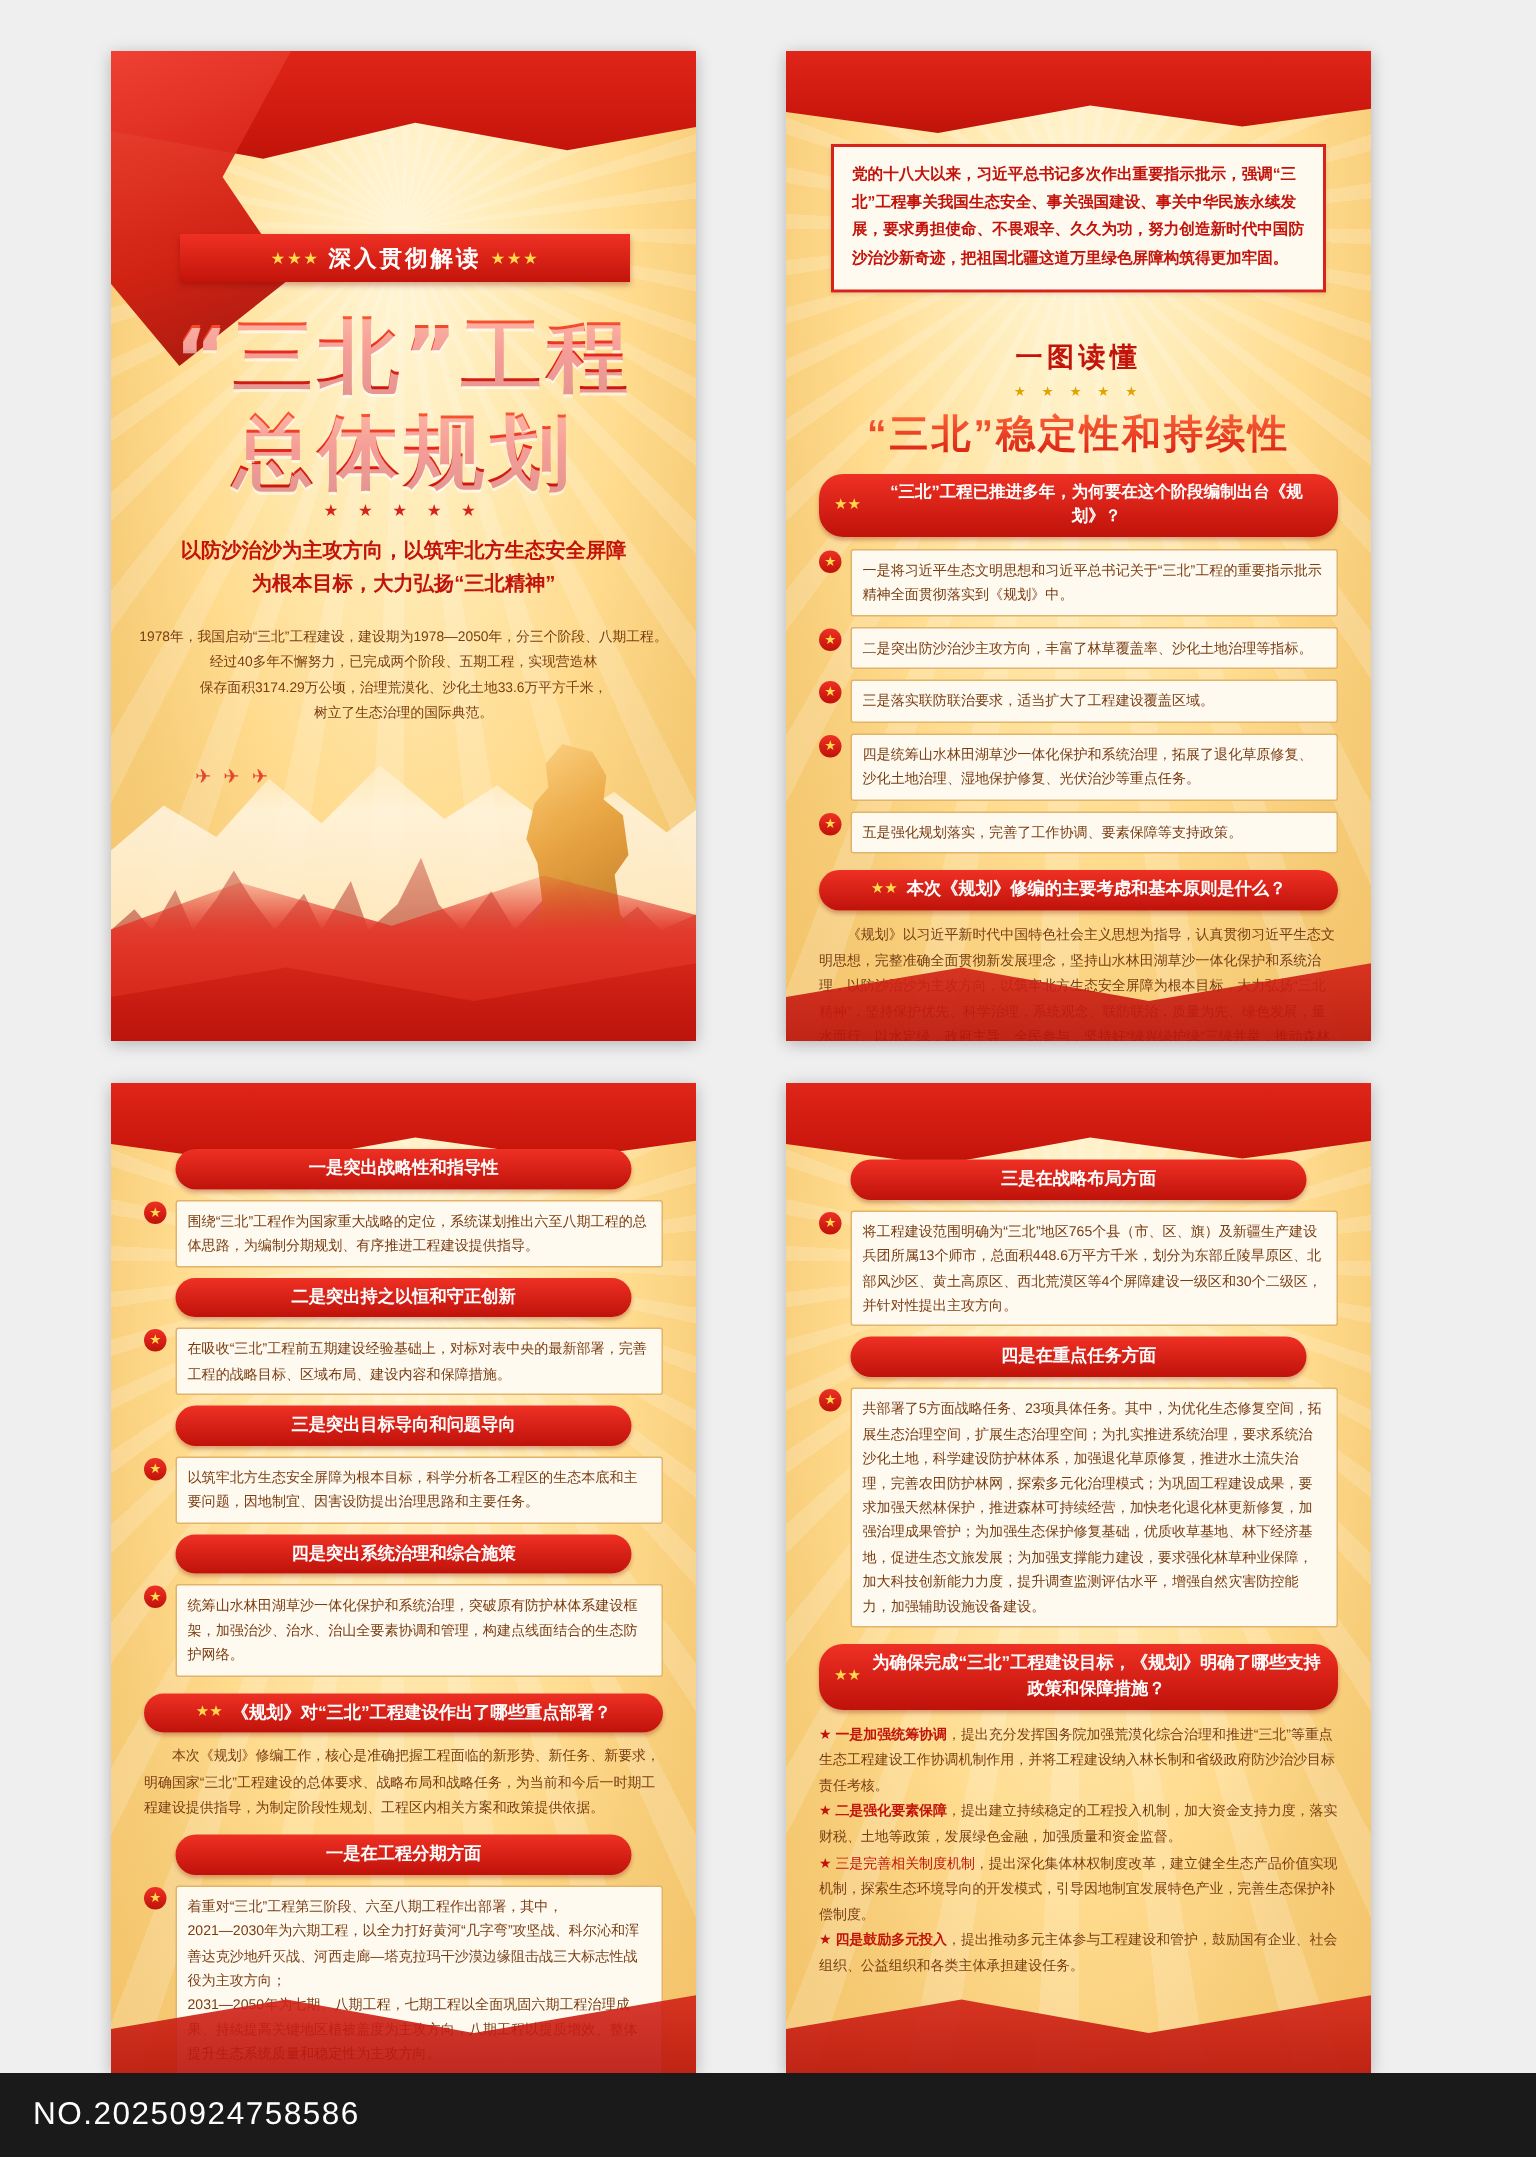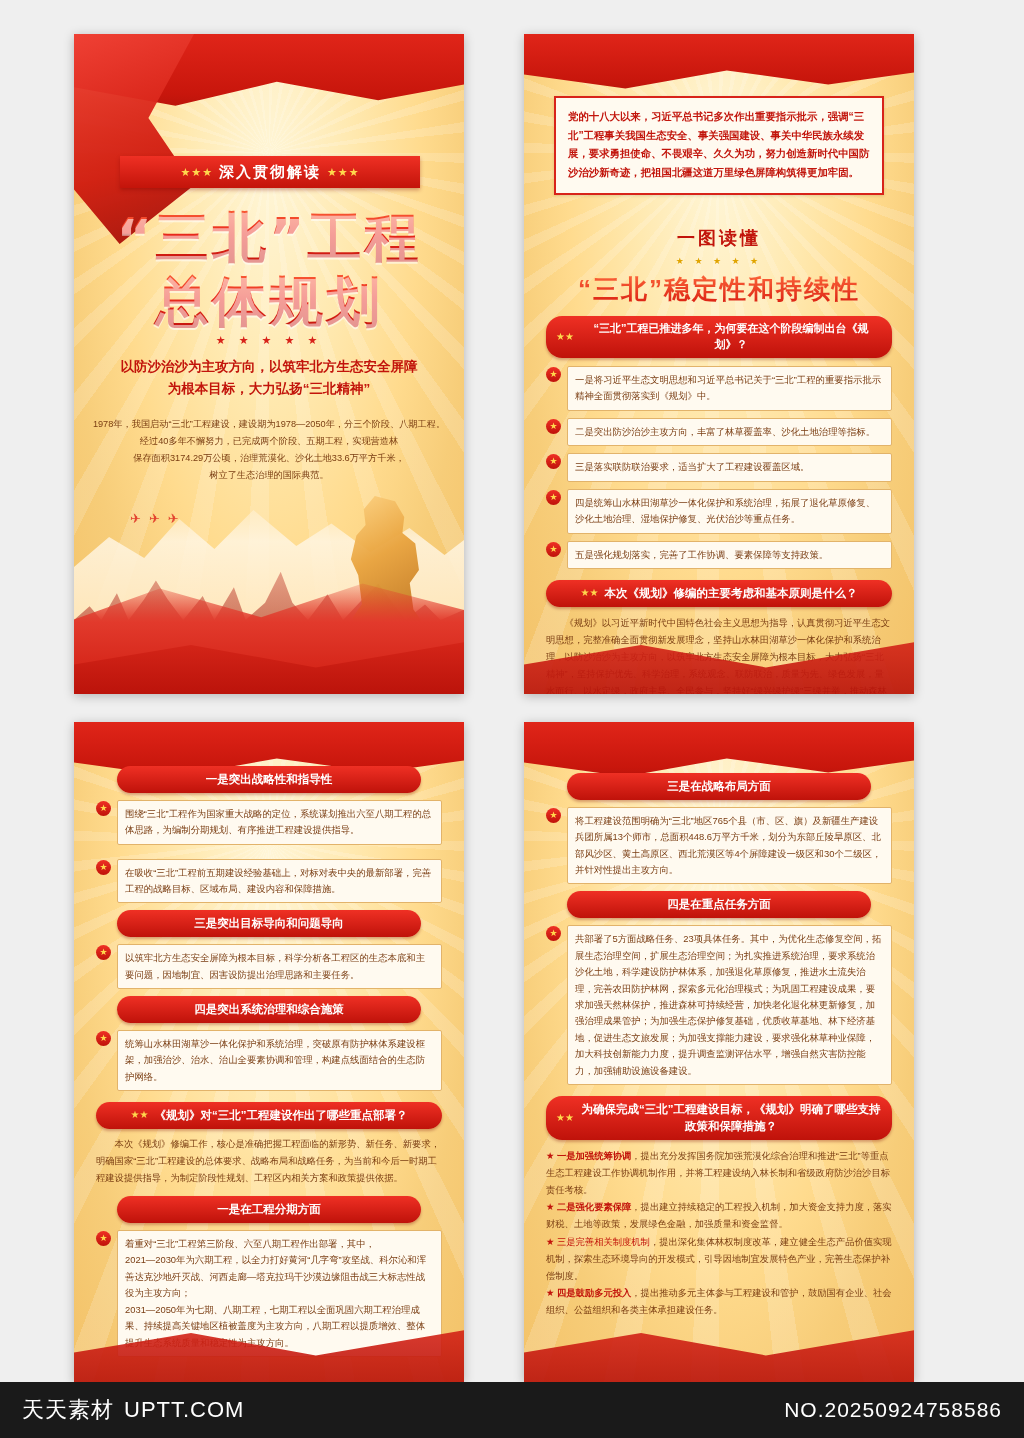--- a/index.html
+++ b/index.html
@@ -256,20 +256,21 @@
   <div class="ribbon-top small"></div>
 
   <div class="scroll-wrap" style="top:44px;">
     <div class="redbar" style="font-size:11.5px;width:82%;">一是突出战略性和指导性</div>
     <div style="height:7px;"></div>
     <div class="item">
       <div class="dot">★</div>
       <div class="itembox">围绕“三北”工程作为国家重大战略的定位，系统谋划推出六至八期工程的总体思路，为编制分期规划、有序推进工程建设提供指导。</div>
     </div>
 
+    <div class="redbar" style="font-size:11.5px;width:82%;">二是突出持之以恒和守正创新</div>
     <div style="height:7px;"></div>
     <div class="item">
       <div class="dot">★</div>
       <div class="itembox">在吸收“三北”工程前五期建设经验基础上，对标对表中央的最新部署，完善工程的战略目标、区域布局、建设内容和保障措施。</div>
     </div>
 
     <div class="redbar" style="font-size:11.5px;width:82%;">三是突出目标导向和问题导向</div>
     <div style="height:7px;"></div>
     <div class="item">
       <div class="dot">★</div>
@@ -352,18 +353,14 @@
       <span style="color:#c2140b;font-weight:bold;">★</span>
       <span style="color:#c2140b;font-weight:bold;">四是鼓励多元投入</span><span>，</span><span>提出推动多元主体参与工程建设和管护，鼓励国有企业、社会组织、公益组织和各类主体承担建设任务。</span>
     </div>
 
   </div>
 
   <div class="ribbon-bot2"></div>
 </div>
 
 <div class="wm">
-  <div class="left">
-    <span class="cn">天天素材</span>
-    <span class="dom">UPTT.COM</span>
-  </div>
   <div class="no">NO.20250924758586</div>
 </div>
 
 </body></html>

